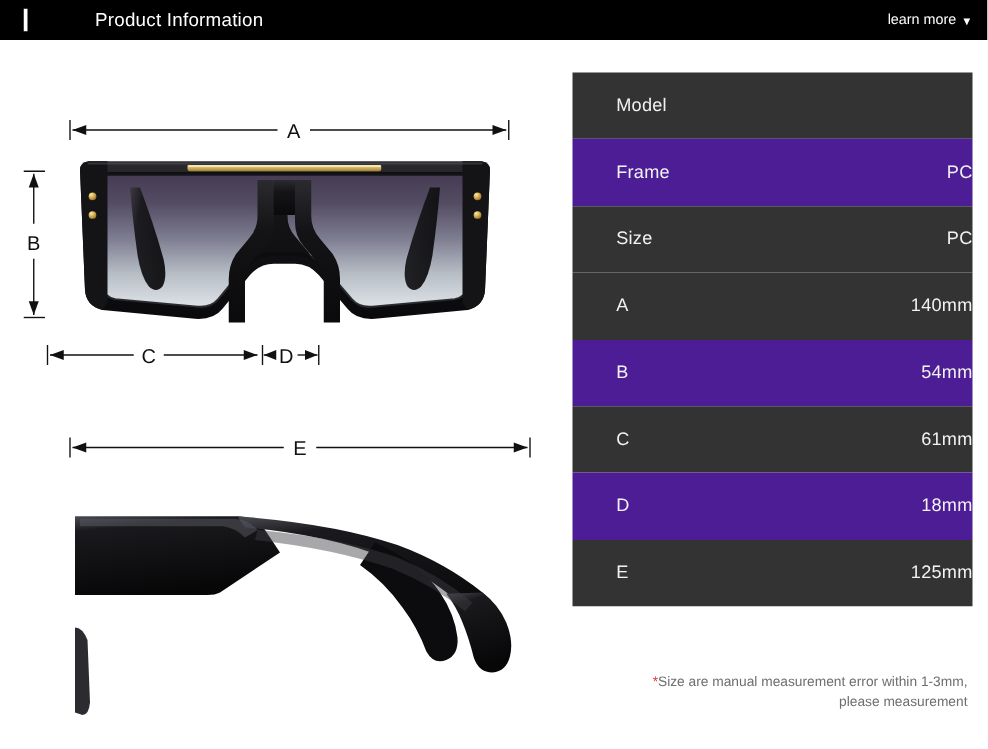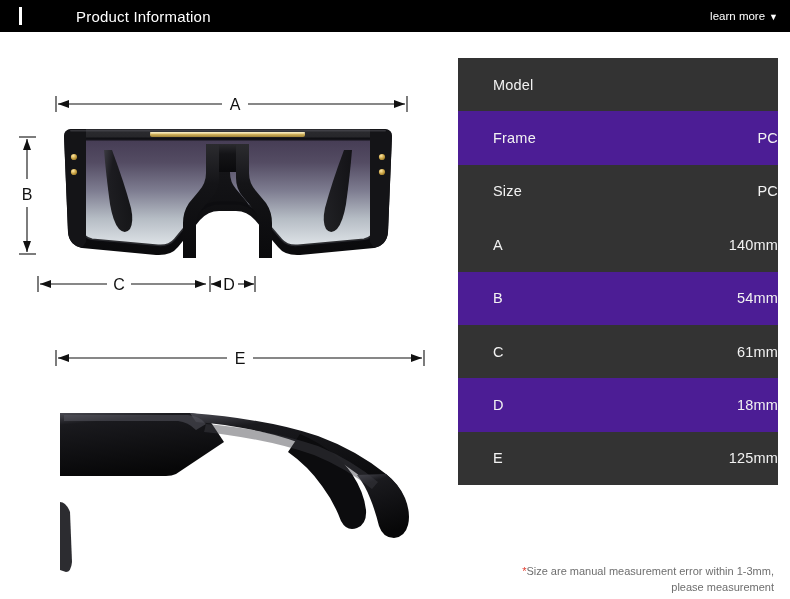--- a/index.html
+++ b/index.html
@@ -50,21 +50,21 @@
   #spec-table tr.row-dark  { background:#333333; }
   #spec-table tr.row-light { background:#4c1d95; }
   #spec-table td {
     color:#f2f2f2; font-size:14.5px; vertical-align:middle;
     padding:0; font-weight:400; letter-spacing:.2px;
   }
   #spec-table td.spec-label { width:126px; padding-left:35px; }
   #spec-table td.spec-value { padding-left:0px;text-align:right; }
 
   #spec-note {
-    position:absolute; left:458px; top:564px; width:320px;
+    position:absolute; left:458px; top:539px; width:320px;
     text-align:right; color:#6e6e6e; font-size:11px; line-height:1.45;
     padding-right:4px;
   }
   #spec-note-asterisk { color:#e23b2e; }
 </style>
 </head>
 <body>
 
 <div id="page">
 

